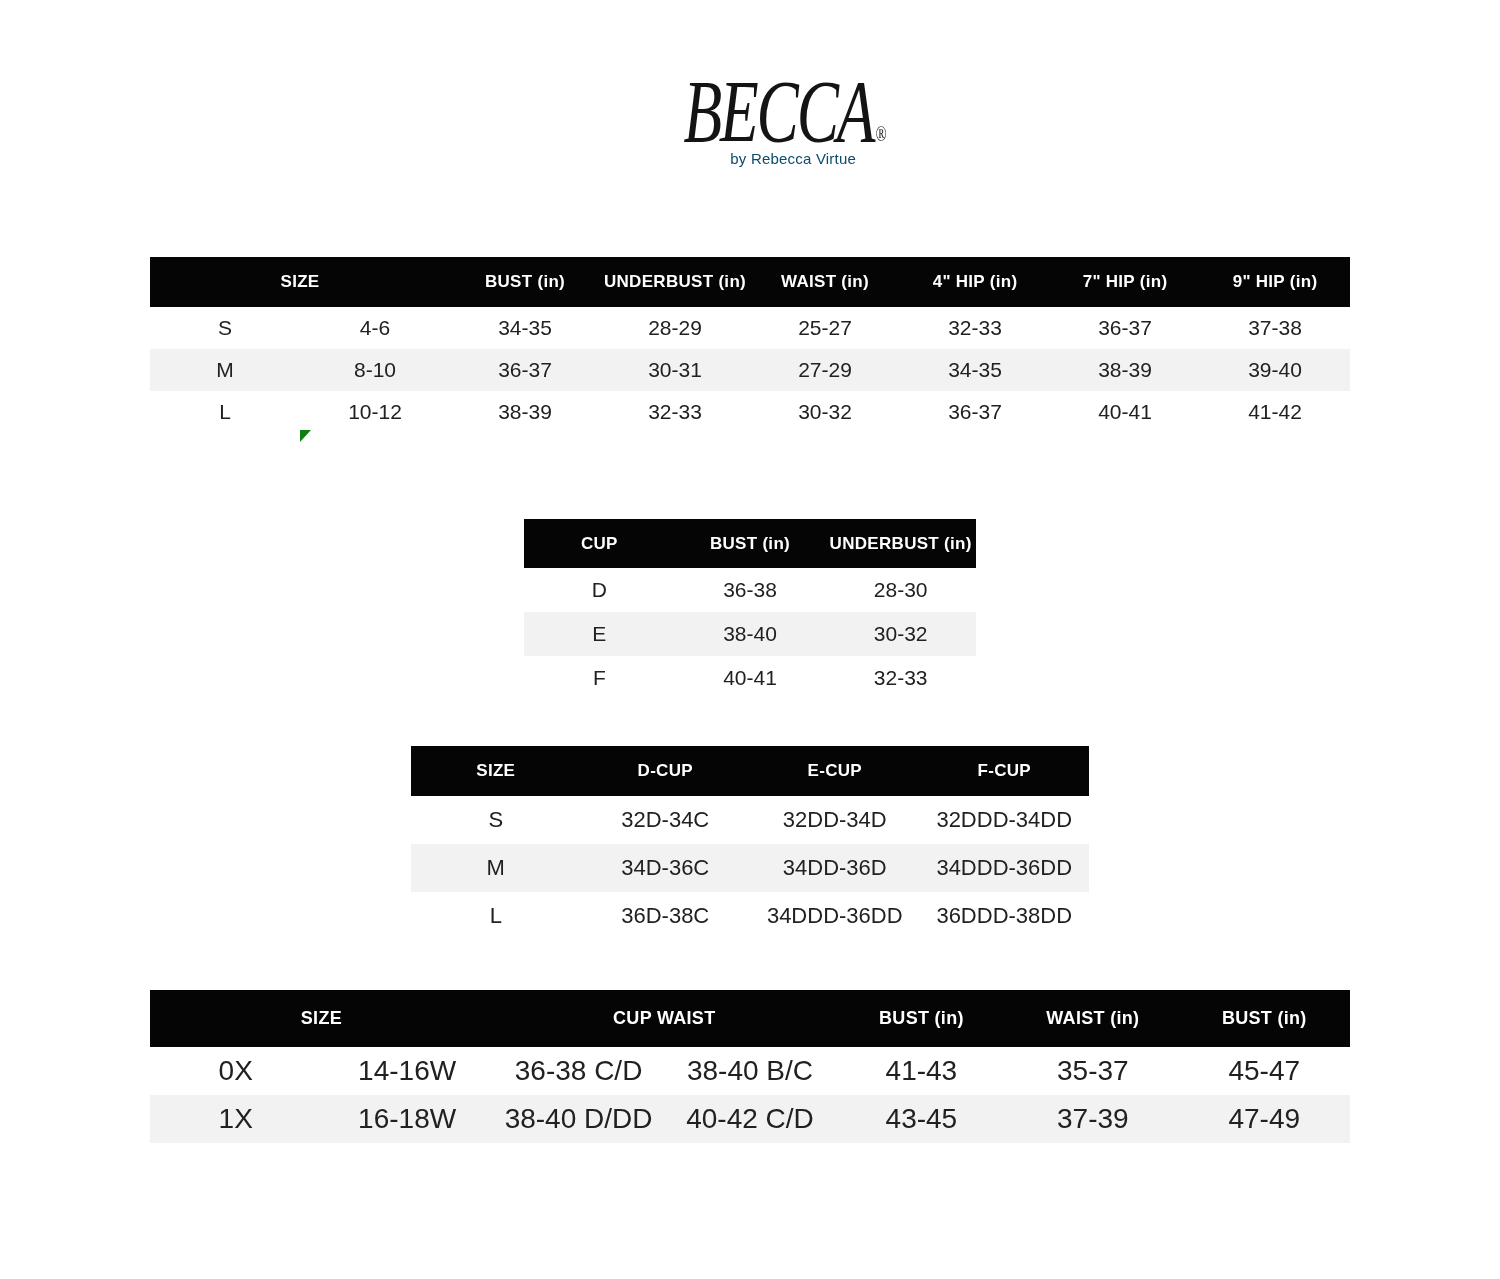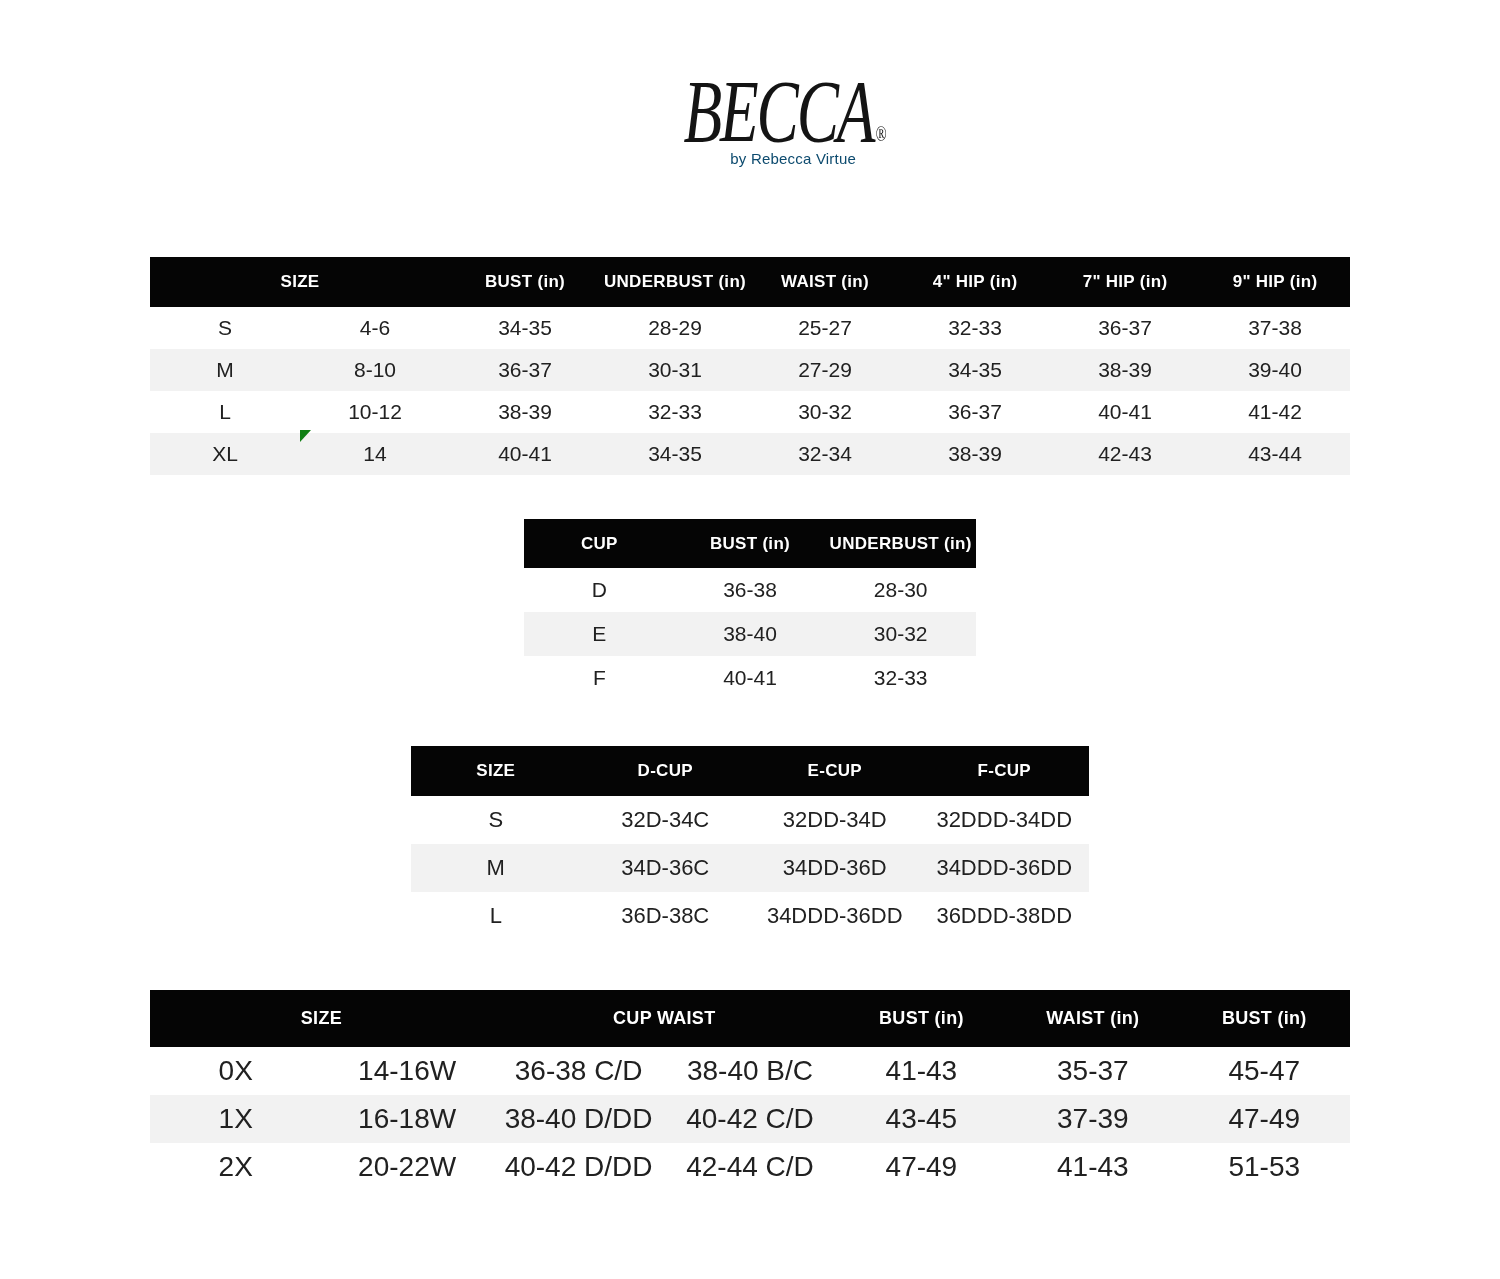--- a/index.html
+++ b/index.html
@@ -121,30 +121,20 @@
         <tr>
           <td>L</td>
           <td>10-12</td>
           <td>38-39</td>
           <td>32-33</td>
           <td>30-32</td>
           <td>36-37</td>
           <td>40-41</td>
           <td>41-42</td>
         </tr>
-        <tr>
-          <td>XL</td>
-          <td>14</td>
-          <td>40-41</td>
-          <td>34-35</td>
-          <td>32-34</td>
-          <td>38-39</td>
-          <td>42-43</td>
-          <td>43-44</td>
-        </tr>
       </tbody>
     </table>
 
   <div class="marker"></div>
 
   <table id="t2" class="chart">
       <colgroup>
         <col style="width: 33.3333%;">
         <col style="width: 33.3333%;">
         <col style="width: 33.3333%;">
@@ -243,25 +233,16 @@
         </tr>
         <tr>
           <td>1X</td>
           <td>16-18W</td>
           <td>38-40 D/DD</td>
           <td>40-42 C/D</td>
           <td>43-45</td>
           <td>37-39</td>
           <td>47-49</td>
         </tr>
-        <tr>
-          <td>2X</td>
-          <td>20-22W</td>
-          <td>40-42 D/DD</td>
-          <td>42-44 C/D</td>
-          <td>47-49</td>
-          <td>41-43</td>
-          <td>51-53</td>
-        </tr>
       </tbody>
     </table>
 
 </div>
 
 </body></html>

